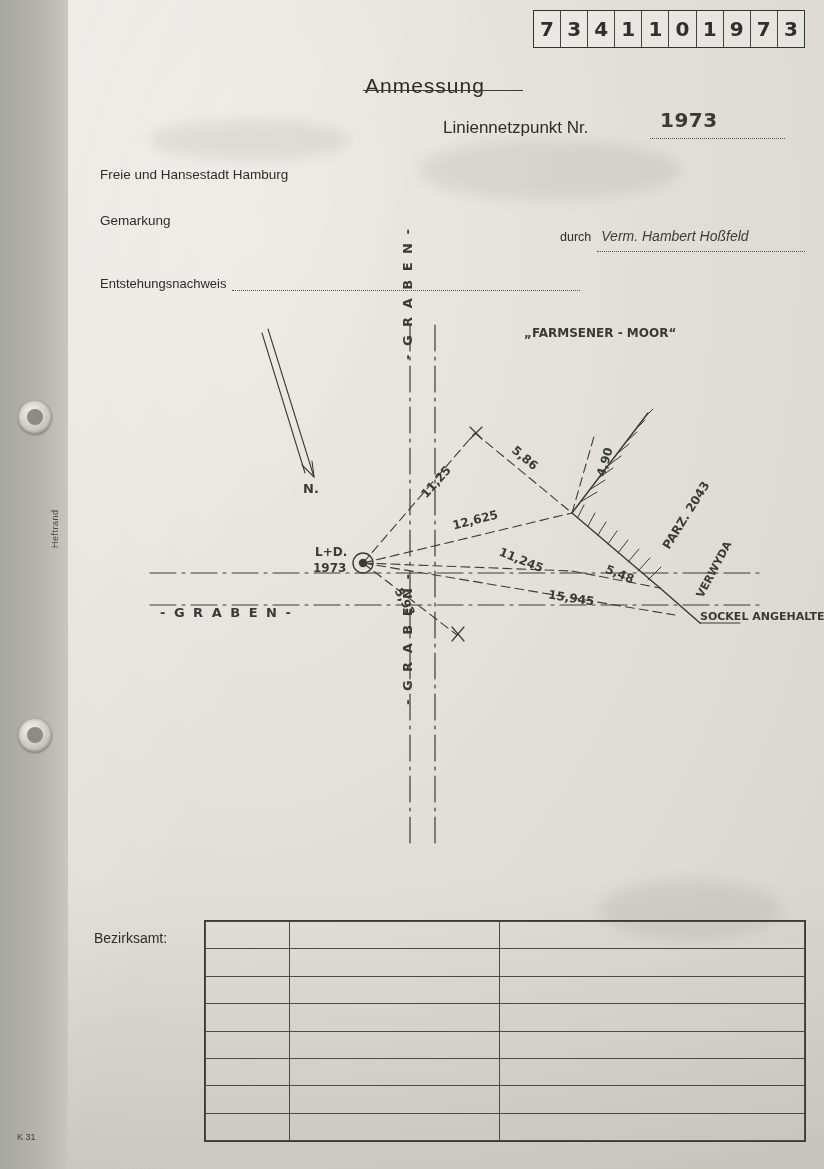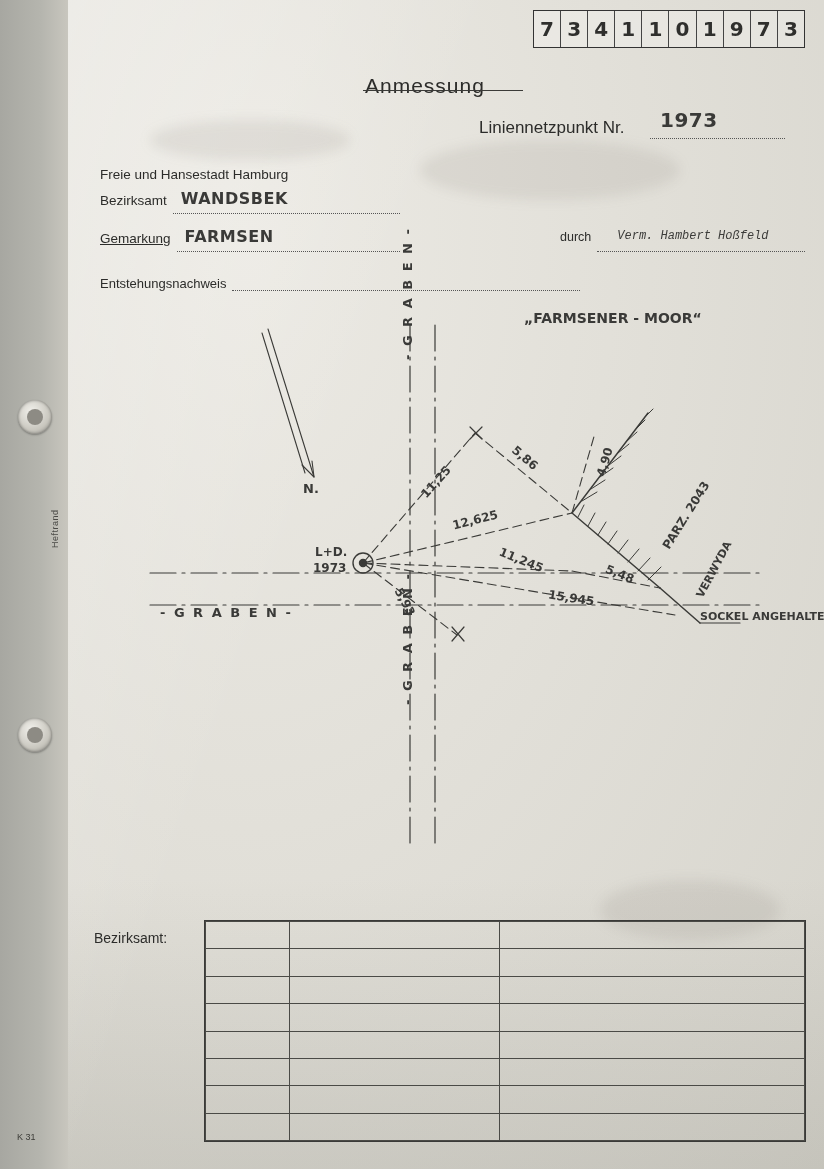--- a/index.html
+++ b/index.html
@@ -66,43 +66,43 @@
   }
   #numbox .cell:last-child{border-right:none;}
 
   #title{
     position:absolute;left:365px;top:62px;font-size:21px;letter-spacing:1px;
     color:#2c2c2a;
     margin-top:12px;
   }
   #title-rule{position:absolute;left:363px;top:90px;width:160px;border-bottom:1.5px solid #3b3b38;}
 
-  #lnp-label{position:absolute;left:443px;top:118px;font-size:17px;color:#2c2c2a;margin-left:36px;}
+  #lnp-label{position:absolute;left:443px;top:118px;font-size:17px;color:#2c2c2a;}
   #lnp-value{position:absolute;left:660px;top:108px;font-size:20px;}
   #lnp-rule{position:absolute;left:650px;top:138px;width:135px;border-bottom:1px dotted #555;}
 
   
   #blk{position:absolute;left:100px;top:162px;width:300px;font-size:13.5px;line-height:26px;color:#2c2c2a;}
   #blk .row{display:flex;align-items:flex-end;}
   #blk .lbl{white-space:nowrap;text-align:right;}
   #blk .fill{flex:1;margin-left:6px;border-bottom:1px dotted #555;height:20px;position:relative;}
   #blk .fill .hand{position:absolute;left:8px;bottom:1px;font-size:16px;}
 
   #entst{position:absolute;left:100px;top:276px;width:480px;font-size:13px;color:#2c2c2a;display:flex;align-items:flex-end;}
   #entst .fill{flex:1;margin-left:6px;border-bottom:1px dotted #555;height:14px;}
 
   
   #rblk{position:absolute;left:560px;top:222px;width:245px;font-size:12.5px;line-height:30px;color:#2c2c2a;}
   #rblk .row{display:flex;align-items:flex-end;}
   #rblk .lbl{white-space:nowrap;}
   #rblk .fill{flex:1;margin-left:6px;border-bottom:1px dotted #555;height:22px;position:relative;}
   #rblk .fill .hand{position:absolute;left:4px;bottom:1px;font-size:16px;}
   #rblk .fill .cursive{
-    position:absolute;left:4px;bottom:0px;font-size:12px;
-    font-family:Liberation Mono, monospace;font-style:italic;color:#3c3c3a;font-weight:normal;margin-left:16px;
+    position:absolute;left:4px;bottom:0px;font-size:14px;
+    font-family:Liberation Sans, sans-serif;font-style:italic;color:#3c3c3a;font-weight:normal;
   }
 
   
   #drawing{position:absolute;left:100px;top:305px;width:710px;height:560px;}
   #drawing svg{display:block;}
   .lbl-hand{
     position:absolute;font-family:"DejaVu Sans", sans-serif;color:#3a3a38;font-weight:bold;
     white-space:nowrap;
   }
 
@@ -156,31 +156,22 @@
   <div id="title-rule"></div>
 
   <div id="lnp-label" class="print">Liniennetzpunkt  Nr.</div>
   <div id="lnp-rule"></div>
   <div id="lnp-value" class="hand">1973</div>
 
   <div id="blk">
     <div class="row">
       <span class="lbl">Freie und Hansestadt Hamburg</span>
     </div>
-    <div class="row">
-      <span class="lbl">Bezirksamt</span>
-      <span class="fill">
-          <span class="hand">WANDSBEK</span>
-        </span>
-    </div>
-    <div class="row" style="margin-top:12px;text-decoration:underline;">
+    <div class="row" style="margin-top:20px;">
       <span class="lbl">Gemarkung</span>
-      <span class="fill">
-          <span class="hand">FARMSEN</span>
-        </span>
     </div>
   </div>
 
   <div id="entst">
     <span class="lbl">Entstehungsnachweis</span>
     <span class="fill"></span>
   </div>
 
   <div id="rblk">
     <div class="row">
@@ -238,21 +229,21 @@
             <path d="M528 257 L539 244"></path>
           <path d="M538 266 L550 253"></path>
             <path d="M548 275 L561 262"></path>
         </g>
         <path d="M560 283 L600 318" stroke-width="1.5"></path>
         <path d="M600 318 L640 318" stroke-width="1.2"></path>
 
       </g>
     </svg>
 
-    <div class="lbl-hand" style="left:424px;top:5px;font-size:14px;">„FARMSENER - MOOR“</div>
+    <div class="lbl-hand" style="left:424px;top:21px;font-size:12px;">„FARMSENER - MOOR“</div>
 
     <div class="lbl-hand" style="left:300px;top:55px;font-size:13px;transform:rotate(-90deg);transform-origin:left top;letter-spacing:2px;">- G R A B E N -</div>
     <div class="lbl-hand" style="left:60px;top:300px;font-size:13px;letter-spacing:2px;">-  G R A B E N  -</div>
     <div class="lbl-hand" style="left:300px;top:400px;font-size:13px;transform:rotate(-90deg);transform-origin:left top;letter-spacing:2px;">- G R A B E N -</div>
 
     <div class="lbl-hand" style="left:203px;top:176px;font-size:13px;">N.</div>
 
     <div class="lbl-hand" style="left:215px;top:240px;font-size:12px;">L+D.</div>
     <div class="lbl-hand" style="left:213px;top:256px;font-size:12px;">1973</div>
 

